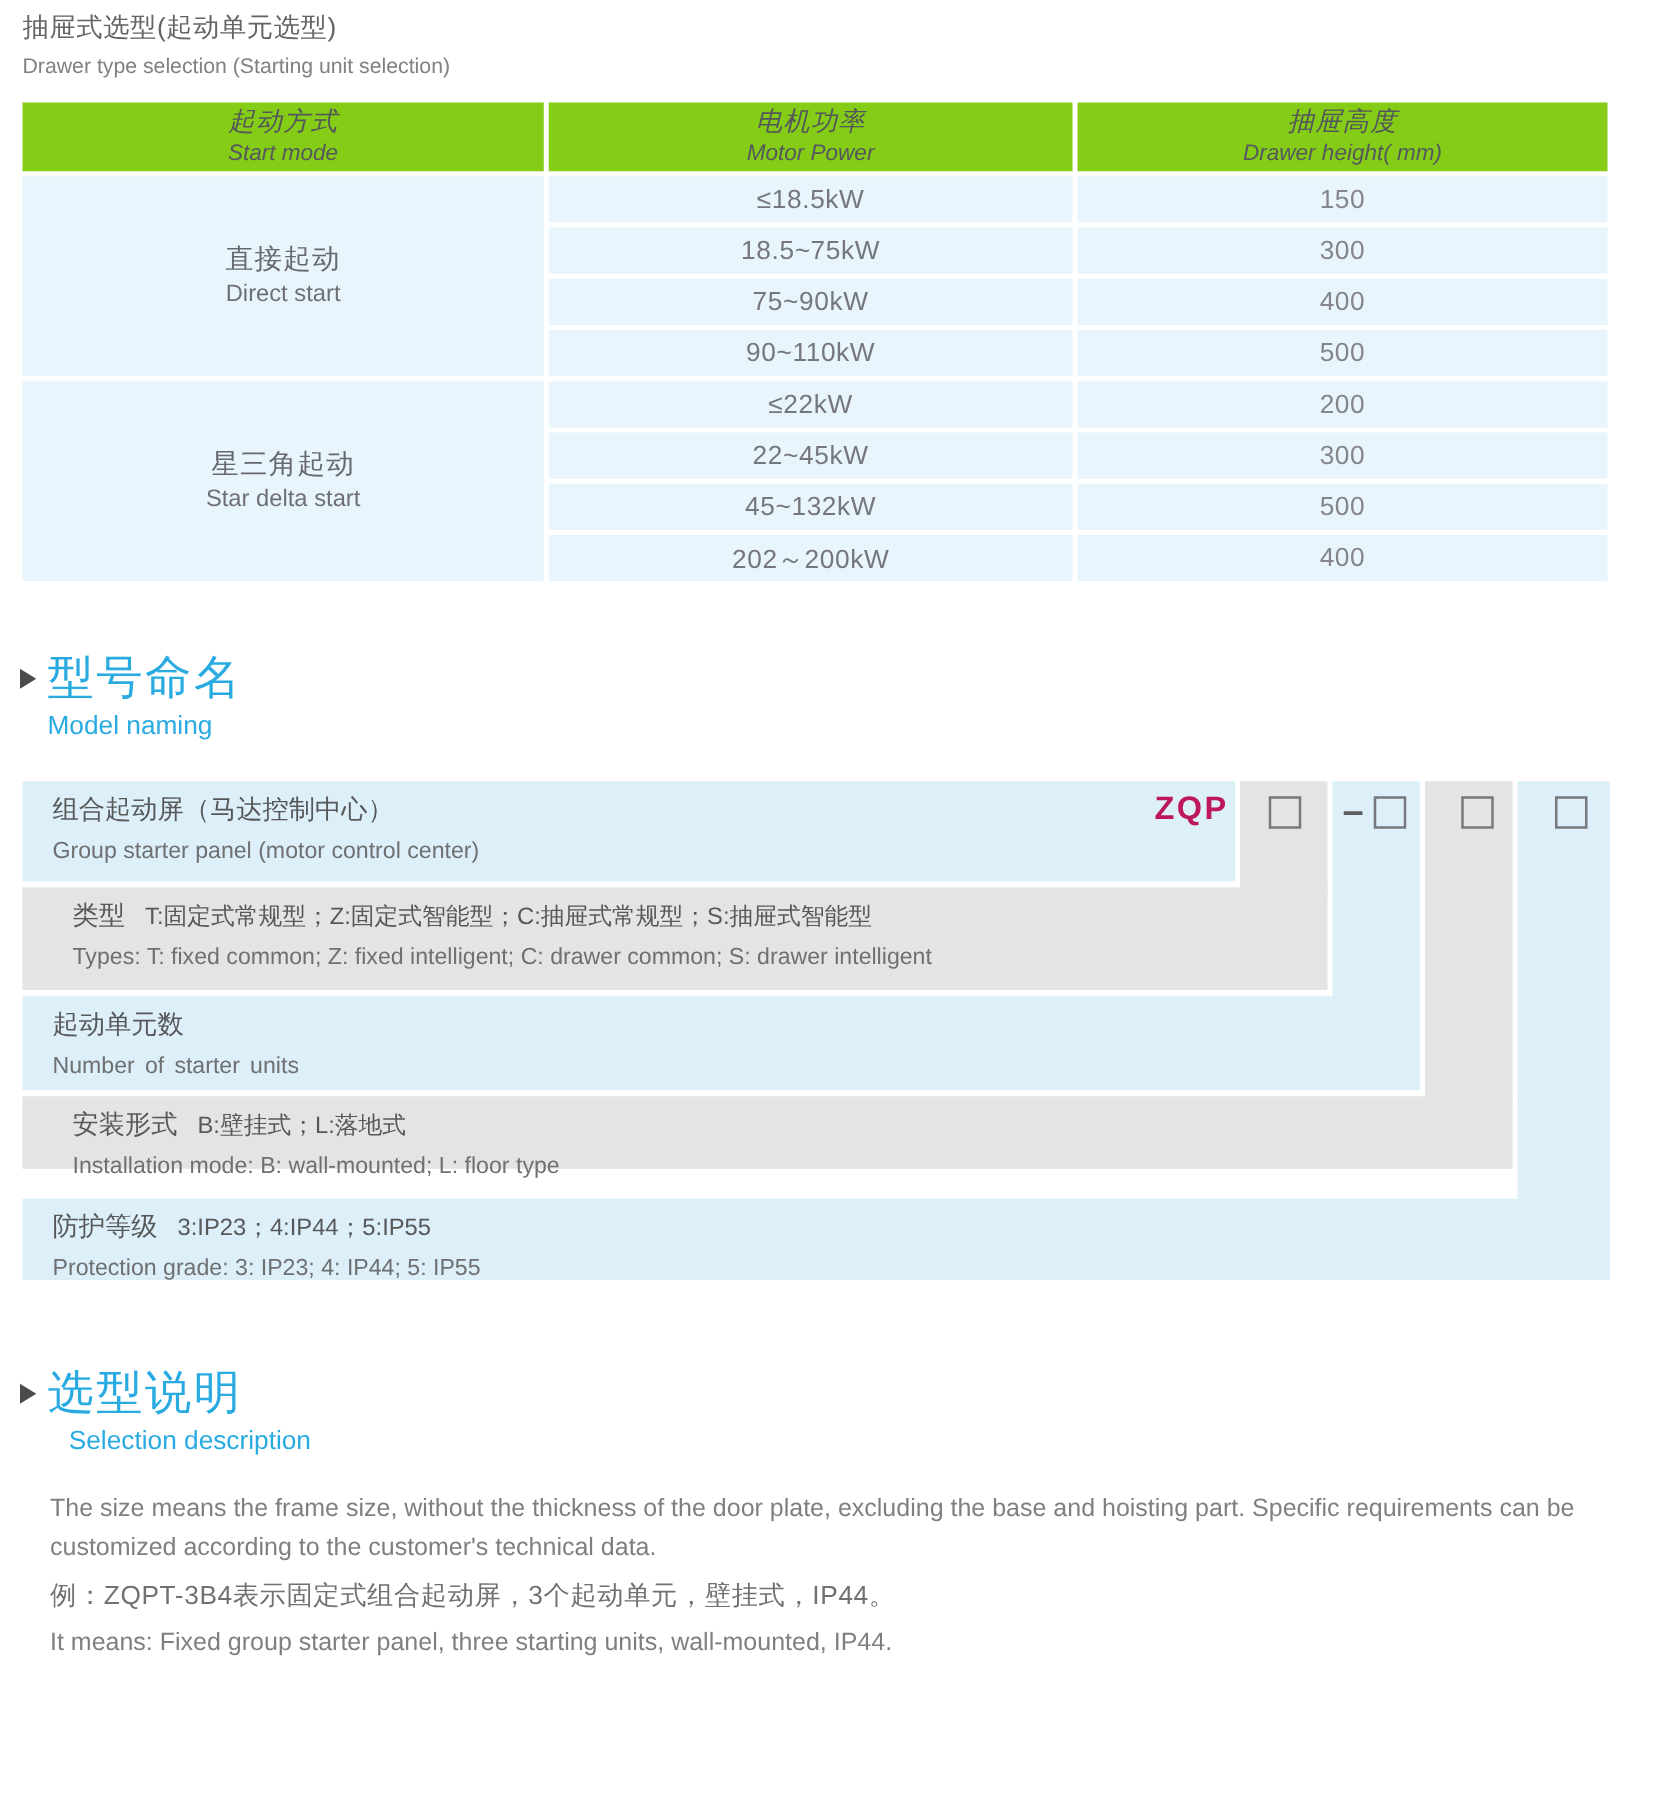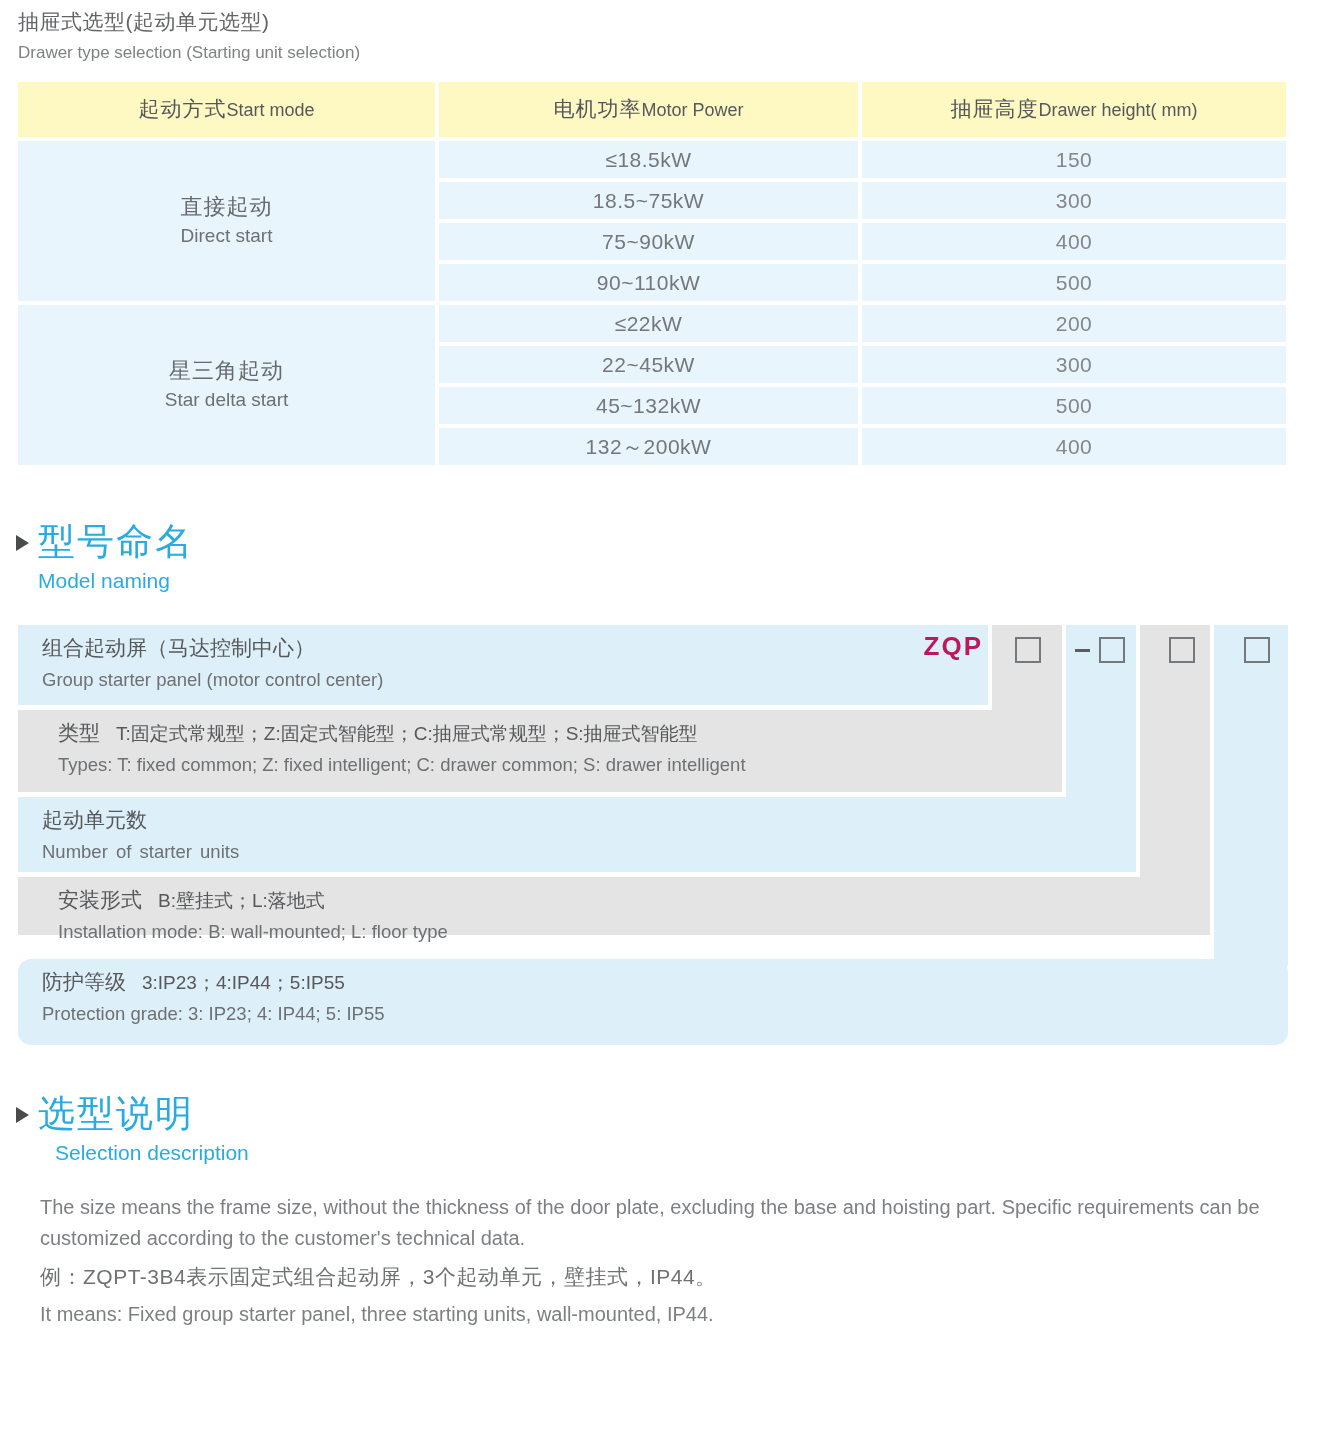--- a/index.html
+++ b/index.html
@@ -17,22 +17,22 @@
 
   
   #sel-table{
     left:18px;top:82px;
     display:grid;
     grid-template-columns:417px 419px 424px;
     grid-template-rows:55px repeat(8,37px);
     gap:4px;
   }
   .th{
-    background:#fef9c3;display:flex;flex-direction:row;
-    align-items:center;justify-content:center;line-height:1.15;
+    background:#84cc16;display:flex;flex-direction:column;
+    align-items:center;justify-content:center;line-height:1.15;font-style:italic;
   }
   .th .cn{font-size:21px;color:#53565a;letter-spacing:1px;}
   .th .en{font-size:18px;color:#55585c;margin-top:2px;}
   .cell{
     background:#e8f5fc;display:flex;align-items:center;justify-content:center;
     font-size:21px;color:#75777a;letter-spacing:0.5px;
   }
   .cell.hval{color:#84868a;}
   .group{
     background:#e8f5fc;display:flex;flex-direction:column;
@@ -55,21 +55,21 @@
 
   
   #diagram{left:18px;top:625px;width:1270px;height:413px;}
   .band{position:absolute;left:0;box-sizing:border-box;padding:11px 0 0 24px;line-height:1.15;}
   .blue{background:#ddeff9;}
   .gray{background:#e4e4e4;padding-left:40px;}
   .b1{top:0;height:80px;width:970px;}
   .b2{top:85px;height:82px;width:1044px;}
   .b3{top:172px;height:75px;width:1118px;}
   .b4{top:252px;height:58px;width:1192px;}
-  .b5{top:334px;height:86px;width:1270px;border-radius:13px;}
+  .b5{top:334px;height:65px;width:1270px;}
   .bl1{font-size:21px;color:#57585a;}
   .bl1 .det{font-size:19px;margin-left:16px;color:#57585a;}
   .bl2{font-size:18.5px;color:#6e7072;margin-top:9px;}
   .bl2.wide{word-spacing:3px;}
   .strip{position:absolute;top:0;}
   .s1{left:974px;width:70px;height:92px;background:#e4e4e4;}
   .s2{left:1048px;width:70px;height:179px;background:#ddeff9;}
   .s3{left:1122px;width:70px;height:259px;background:#e4e4e4;}
   .s4{left:1196px;width:74px;height:341px;background:#ddeff9;}
   .mbox{position:absolute;top:12px;width:22px;height:22px;border:2px solid #76797b;background:transparent;}
@@ -123,21 +123,21 @@
   <div class="cell hval" style="grid-area:4/3">400</div>
   <div class="cell" style="grid-area:5/2">90~110kW</div>
   <div class="cell hval" style="grid-area:5/3">500</div>
 
   <div class="cell" style="grid-area:6/2">≤22kW</div>
   <div class="cell hval" style="grid-area:6/3">200</div>
   <div class="cell" style="grid-area:7/2">22~45kW</div>
   <div class="cell hval" style="grid-area:7/3">300</div>
   <div class="cell" style="grid-area:8/2">45~132kW</div>
   <div class="cell hval" style="grid-area:8/3">500</div>
-  <div class="cell" style="grid-area:9/2">132～200kW</div>
+  <div class="cell" style="grid-area:9/2">202～200kW</div>
   <div class="cell hval" style="grid-area:9/3">400</div>
 </div>
 
 <div class="abs sec-head" style="left:16px;top:522px;">
   <div class="tri"></div>
   <div>
     <div class="h-cn">型号命名</div>
     <div class="h-en">Model naming</div>
   </div>
 </div>

